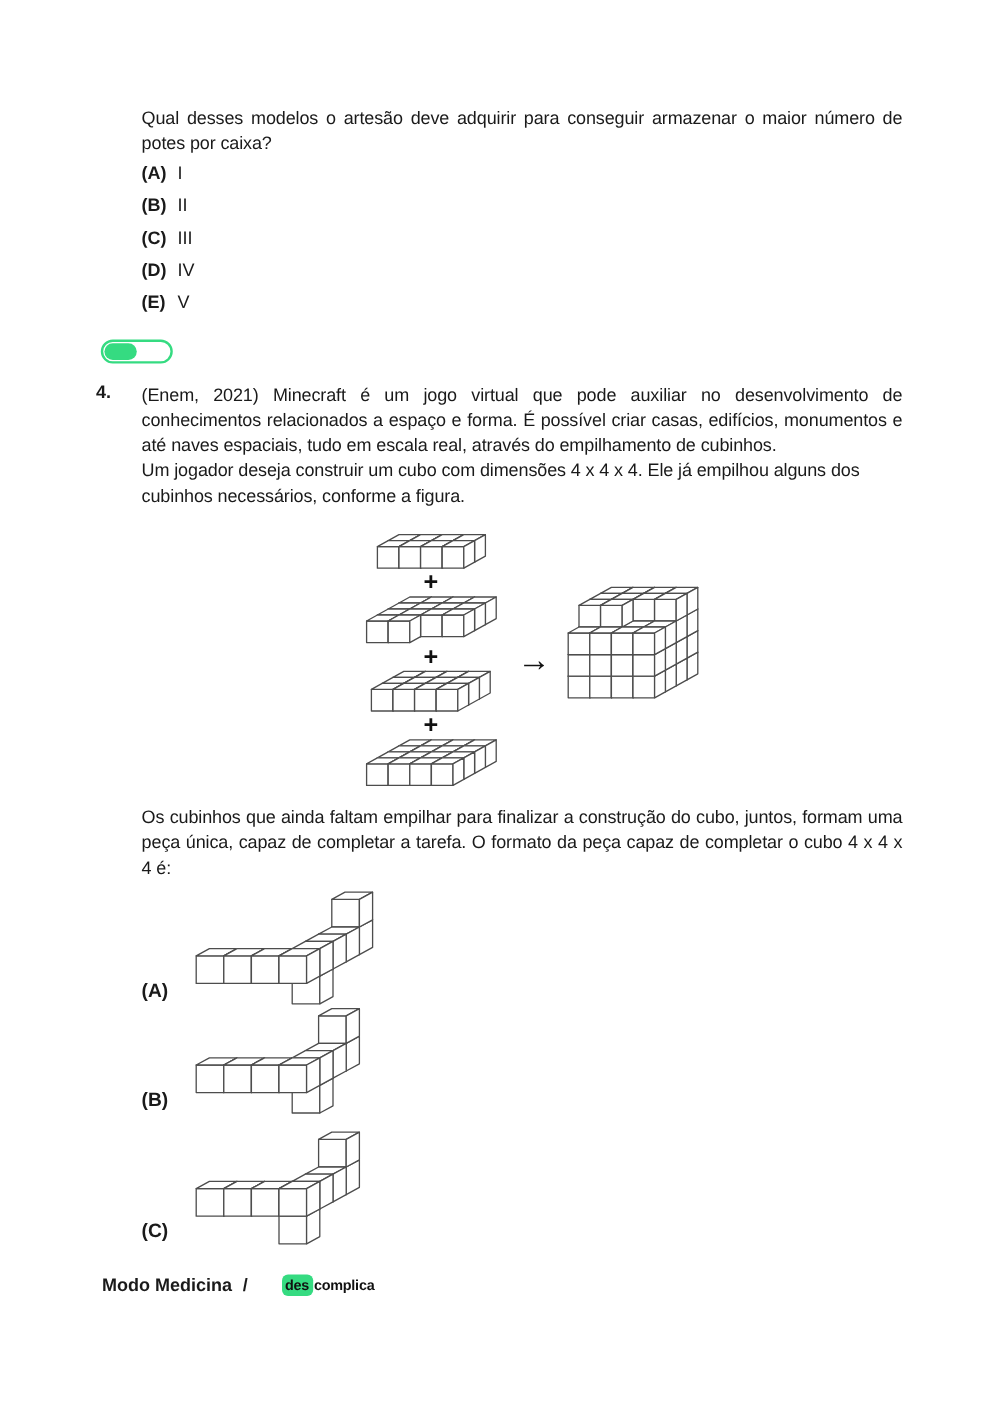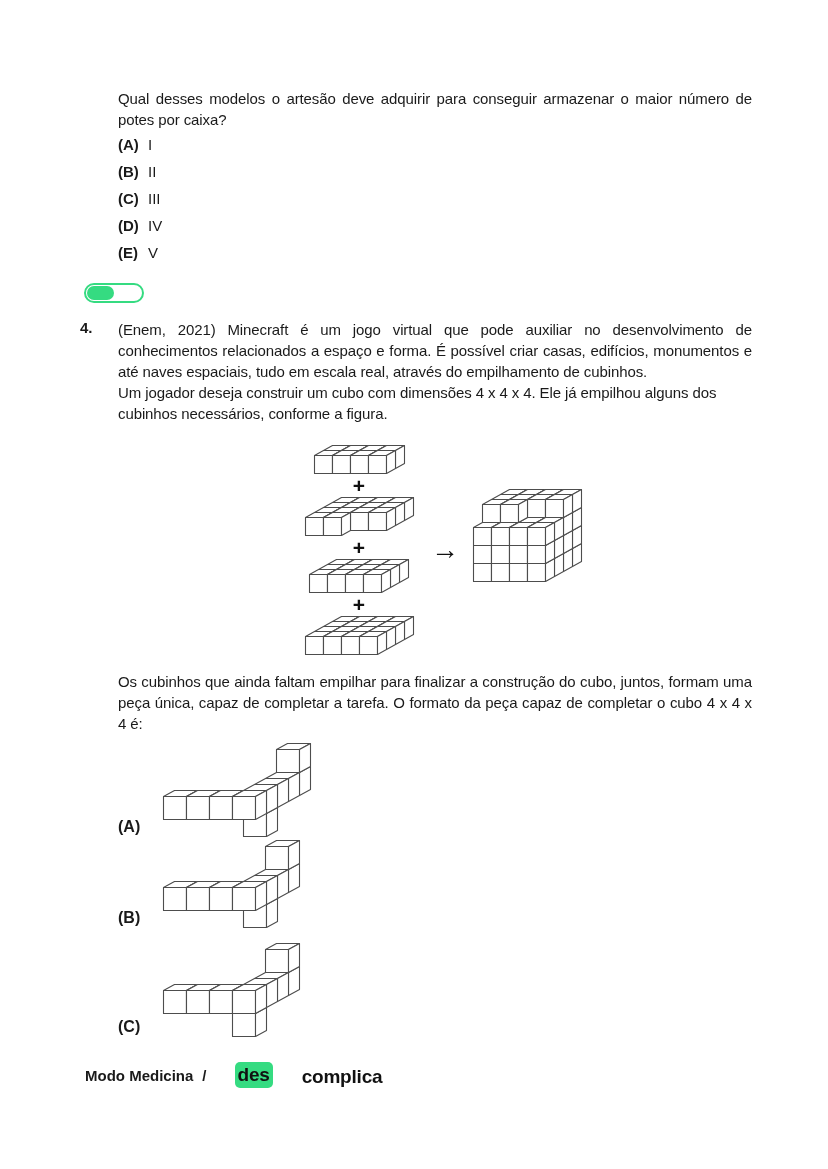--- a/index.html
+++ b/index.html
@@ -31,23 +31,23 @@
   svg.cubes{display:block;}
   svg.cubes rect,svg.cubes polygon{fill:#ffffff;stroke:var(--cube-stroke);stroke-width:1.1;stroke-linejoin:round;}
   #fig-result{margin-top:-30px;}
   
   .answer{position:absolute;left:118px;display:flex;align-items:flex-end;gap:12px;}
   .answer .opt-letter{width:32px;padding-bottom:2px;}
   
   #footer{position:absolute;left:85px;top:1046px;display:flex;align-items:center;font-size:15px;font-weight:bold;}
   #footer .mode{margin-right:9px;}
   #footer .sep{margin-right:28px;}
-  .brand{display:flex;align-items:flex-end;font-size:19px;font-weight:bold;letter-spacing:-0.2px;}
+  .brand{display:flex;align-items:center;font-size:12px;font-weight:bold;letter-spacing:-0.2px;}
   .brand .des{background:var(--accent);border-radius:5px;padding:2px 3px;color:#111;}
-  .brand .complica{margin-left:1px;color:#111;padding-left:28px;}
+  .brand .complica{margin-left:1px;color:#111;}
   #bottom-bar{position:absolute;left:0;bottom:0;width:100%;height:3px;background:var(--bar-blue);}
 </style>
 </head>
 <body>
 
 <div id="page">
 
   <div class="textblock just" style="top:72px;">Qual desses modelos o artesão deve adquirir para conseguir armazenar o maior número de potes por caixa?</div>
 
   <div id="q3-options">

